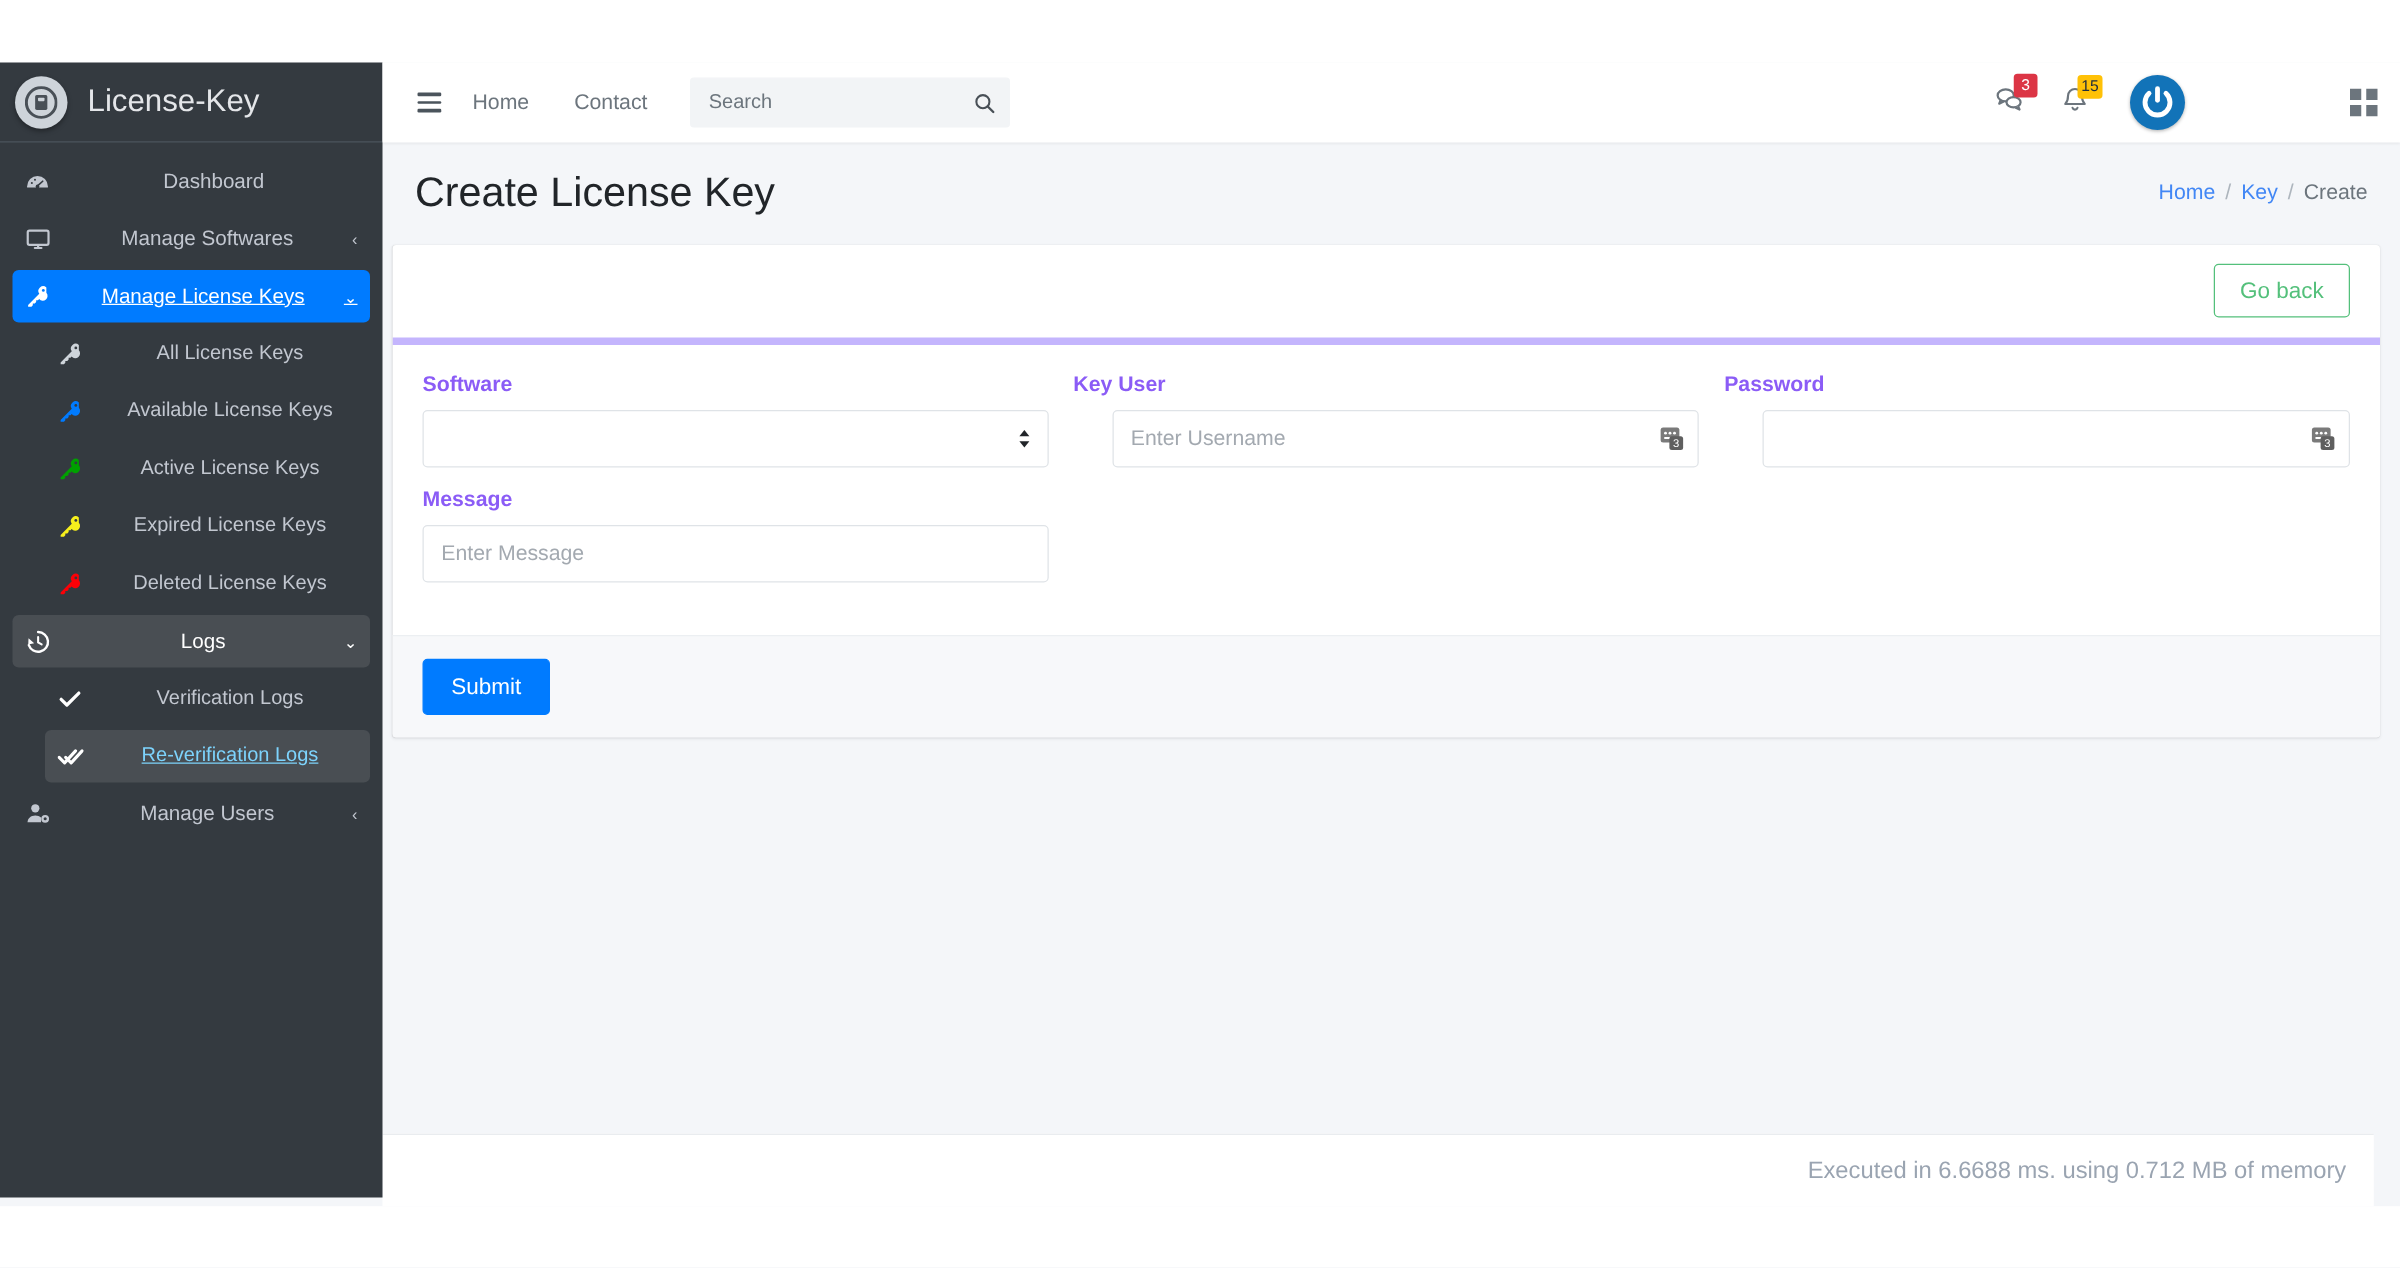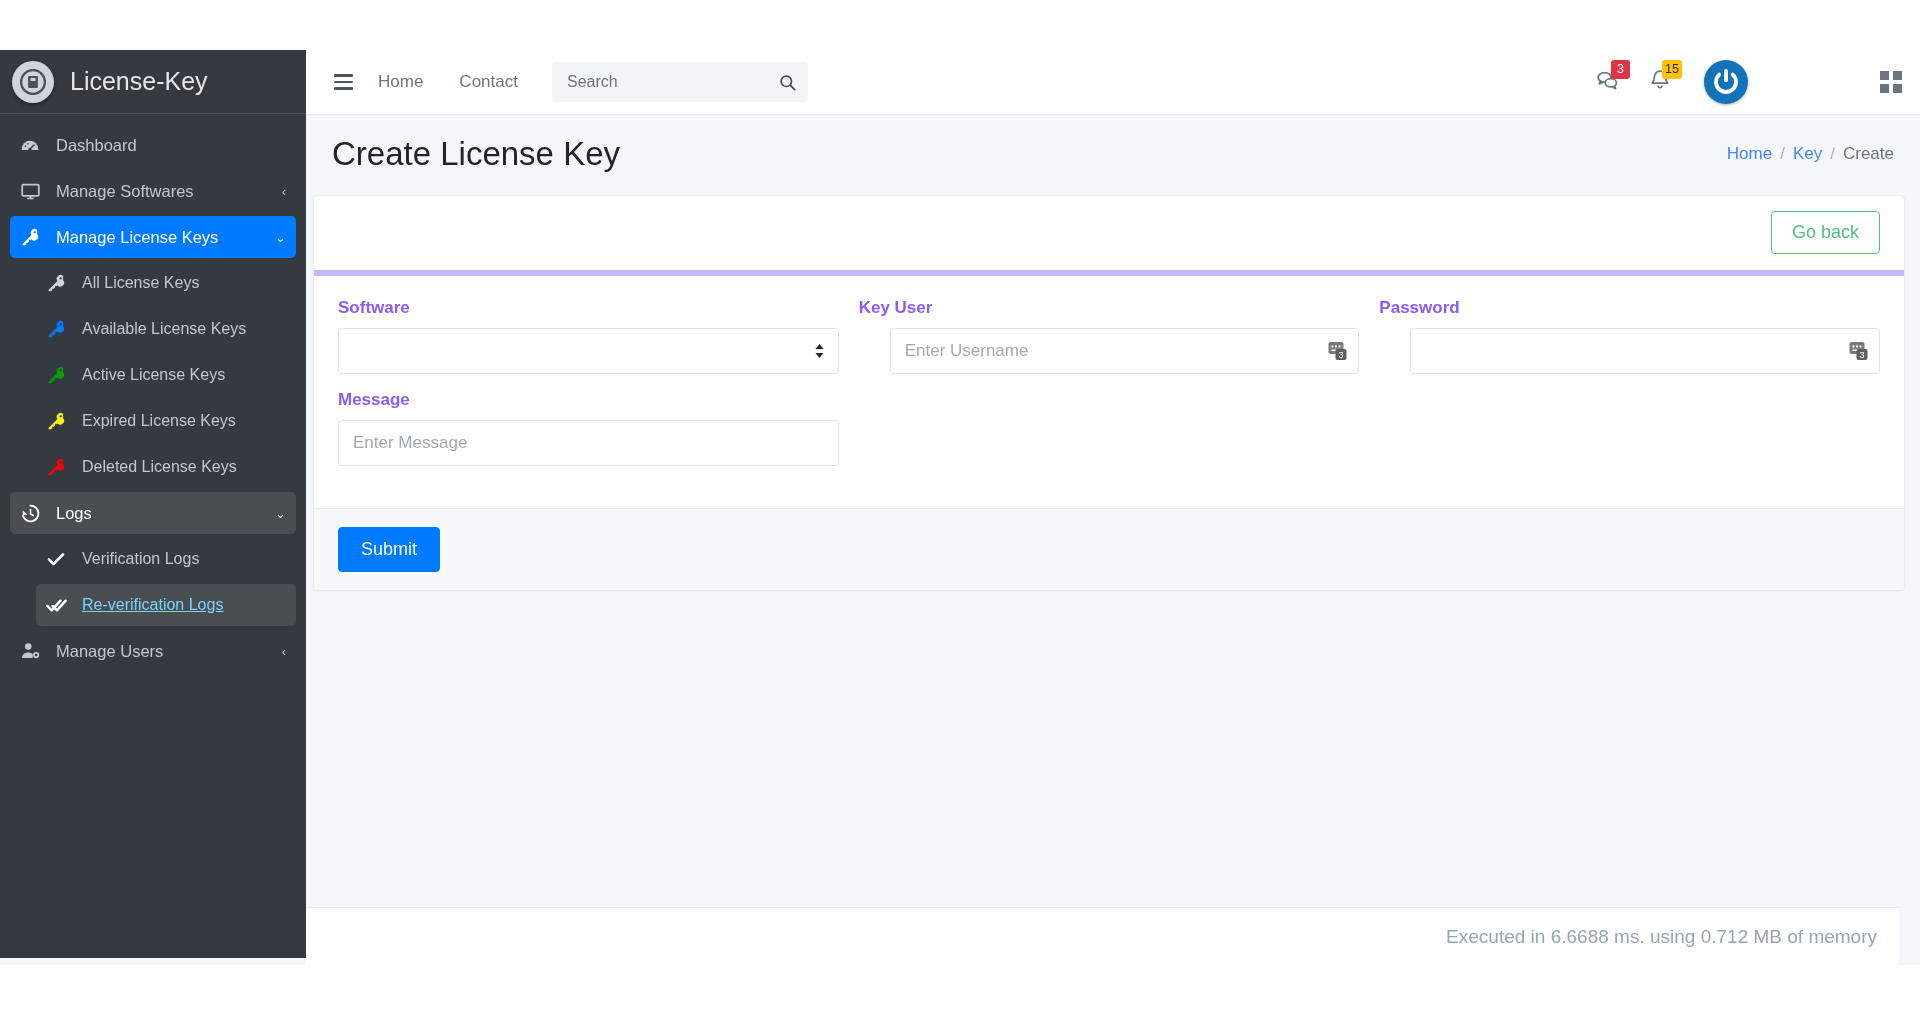--- a/index.html
+++ b/index.html
@@ -13,20 +13,21 @@
   body { position: relative; }
 
   
   #sidebar {
     position: absolute; left: 0; top: 50px;
     width: 306px; height: 908px;
     background: #343a40;
     color: #c2c7d0;
     overflow: hidden;
     z-index: 5;
+    text-align: center;
   }
   #brand {
     height: 64px;
     display: flex; align-items: center;
     padding-left: 12px;
     border-bottom: 1px solid #4b545c;
   }
   #brand .logo-circle {
     width: 42px; height: 42px; border-radius: 50%;
     background: #ced4da;
@@ -54,21 +55,21 @@
     cursor: pointer;
     position: relative;
   }
   .nav-item .ico {
     width: 26px; flex: none;
     display: flex; align-items: center; justify-content: flex-start;
     margin-right: 10px;
   }
   .nav-item .lbl { flex: 1 1 auto; }
   .nav-item .arrow { flex: none; font-size: 13px; color: #c2c7d0; margin-left: 6px; }
-  .nav-item.active { background: #007bff; color: #fff; }
+  .nav-item.active { background: #007bff; color: #fff; text-decoration: underline; }
   .nav-item.active .arrow { color: #fff; }
   .nav-item.open { background: #494e53; color: #fff; }
   .nav-item.open .arrow { color: #fff; }
   .nav-item.selected { background: #494e53; color: #7dd3fc; text-decoration: underline; }
   .nav-sub { padding-left: 26px; }
   .nav-sub .nav-item { font-size: 16px; }
 
   
   #navbar {
     position: absolute; left: 306px; top: 50px;

